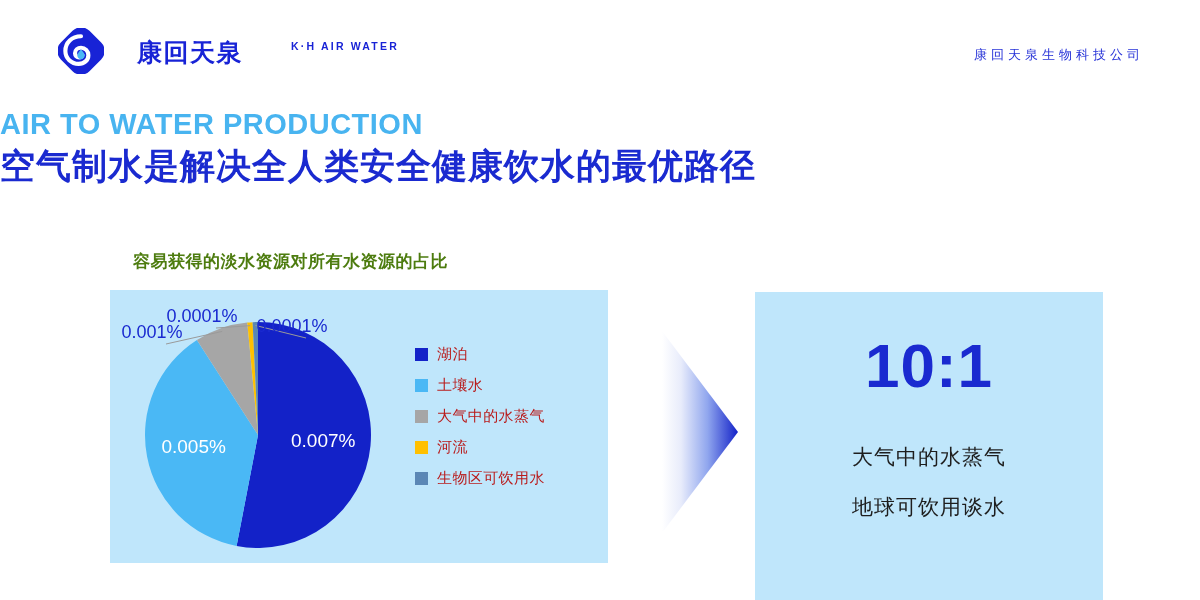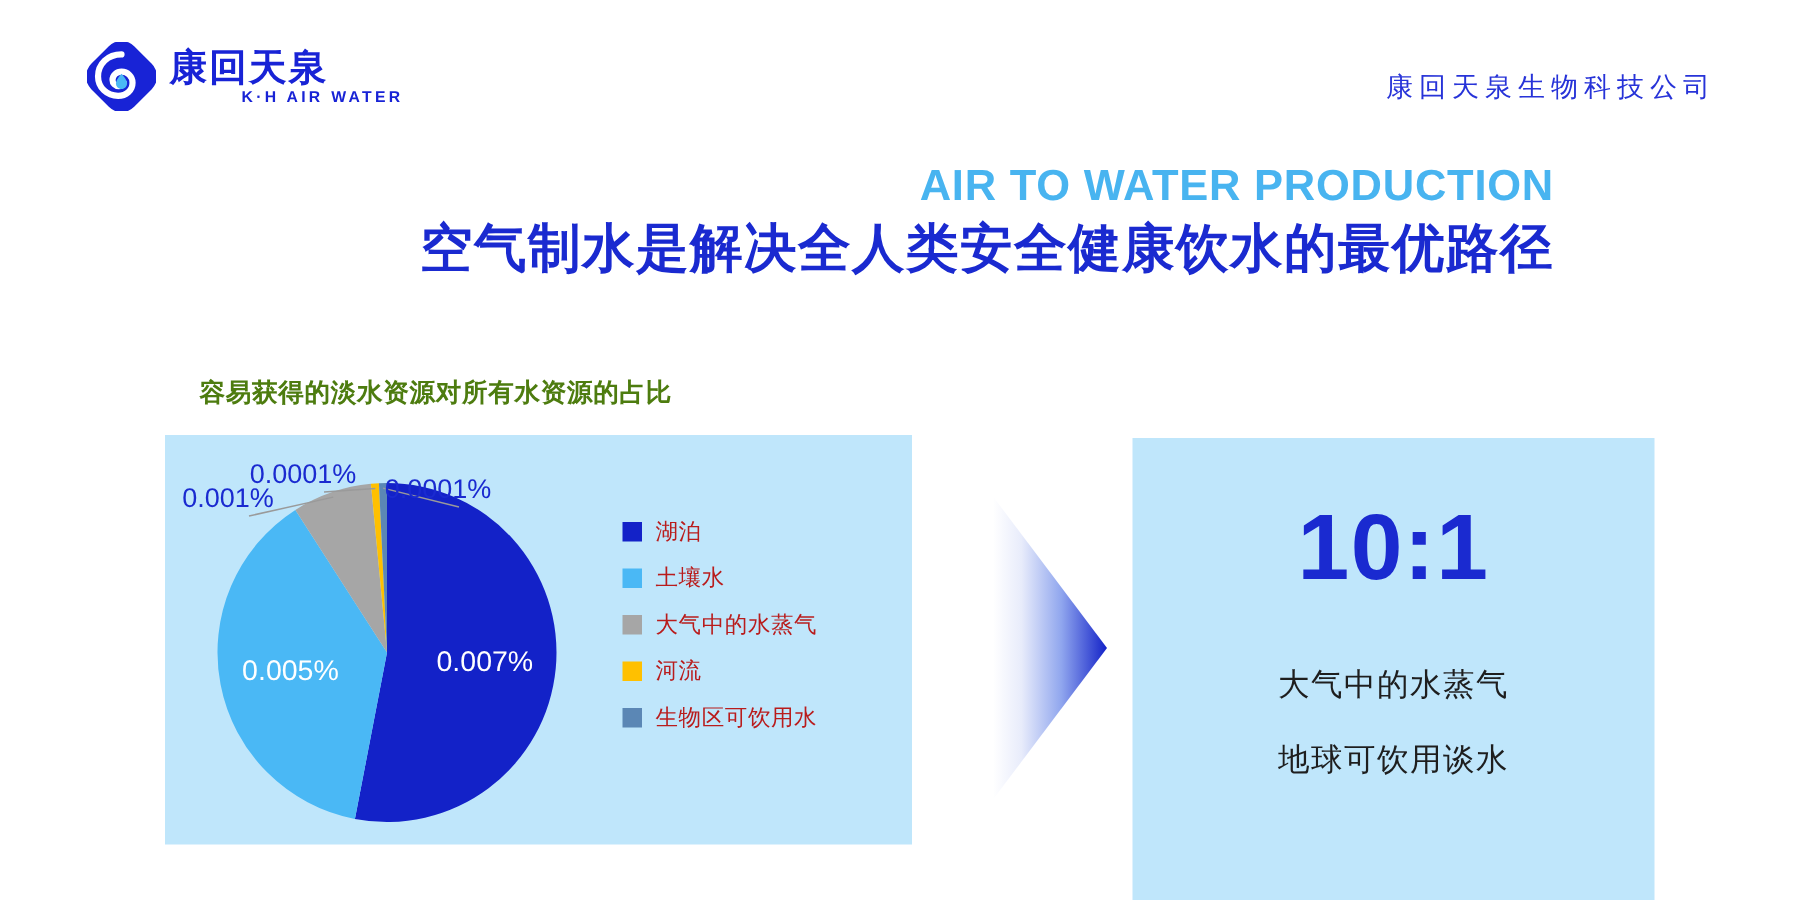--- a/index.html
+++ b/index.html
@@ -30,23 +30,23 @@
     align-items: center;
     gap: 9px;
   }
   .logo-mark {
     width: 46px;
     height: 46px;
     flex: 0 0 auto;
   }
   .brand-text {
     display: flex;
-    flex-direction: column;
     justify-content: center;
     padding-top: 2px;
+    margin-left: 24px;
   }
   .brand-cn {
     font-size: 25px;
     font-weight: bold;
     color: #1823d6;
     letter-spacing: 1.5px;
     line-height: 1.05;
     font-family: "Liberation Sans", "DejaVu Sans", sans-serif;
   }
   .brand-en {
@@ -55,33 +55,33 @@
     color: #1823d6;
     letter-spacing: 2.2px;
     line-height: 1.3;
     margin-top: 1px;
     padding-left: 48px;
   }
   .company-name {
     position: absolute;
     right: 56px;
     top: 46px;
-    font-size: 18px;
+    font-size: 13px;
     color: #2733d8;
     letter-spacing: 4px;
     white-space: nowrap;
   }
 
   
   .title-block {
     position: absolute;
     left: 0;
     top: 108px;
     width: 1036px;
-    text-align: right;
+    text-align: left;
   }
   .title-en {
     font-size: 29px;
     font-weight: bold;
     color: #48b4f0;
     letter-spacing: 0.5px;
     line-height: 1.15;
   }
   .title-cn {
     font-size: 35px;

